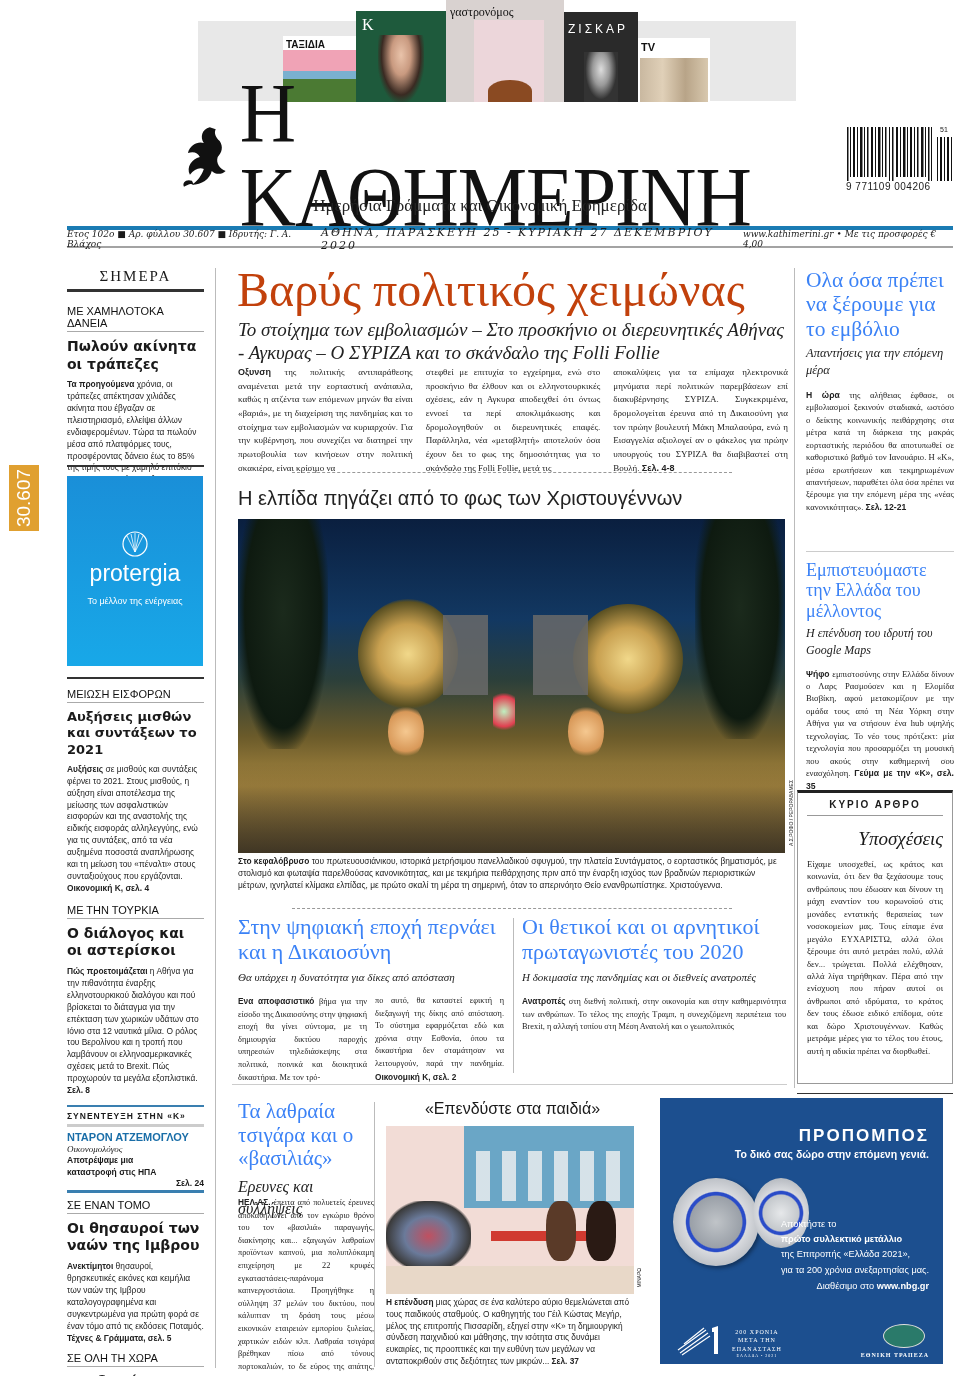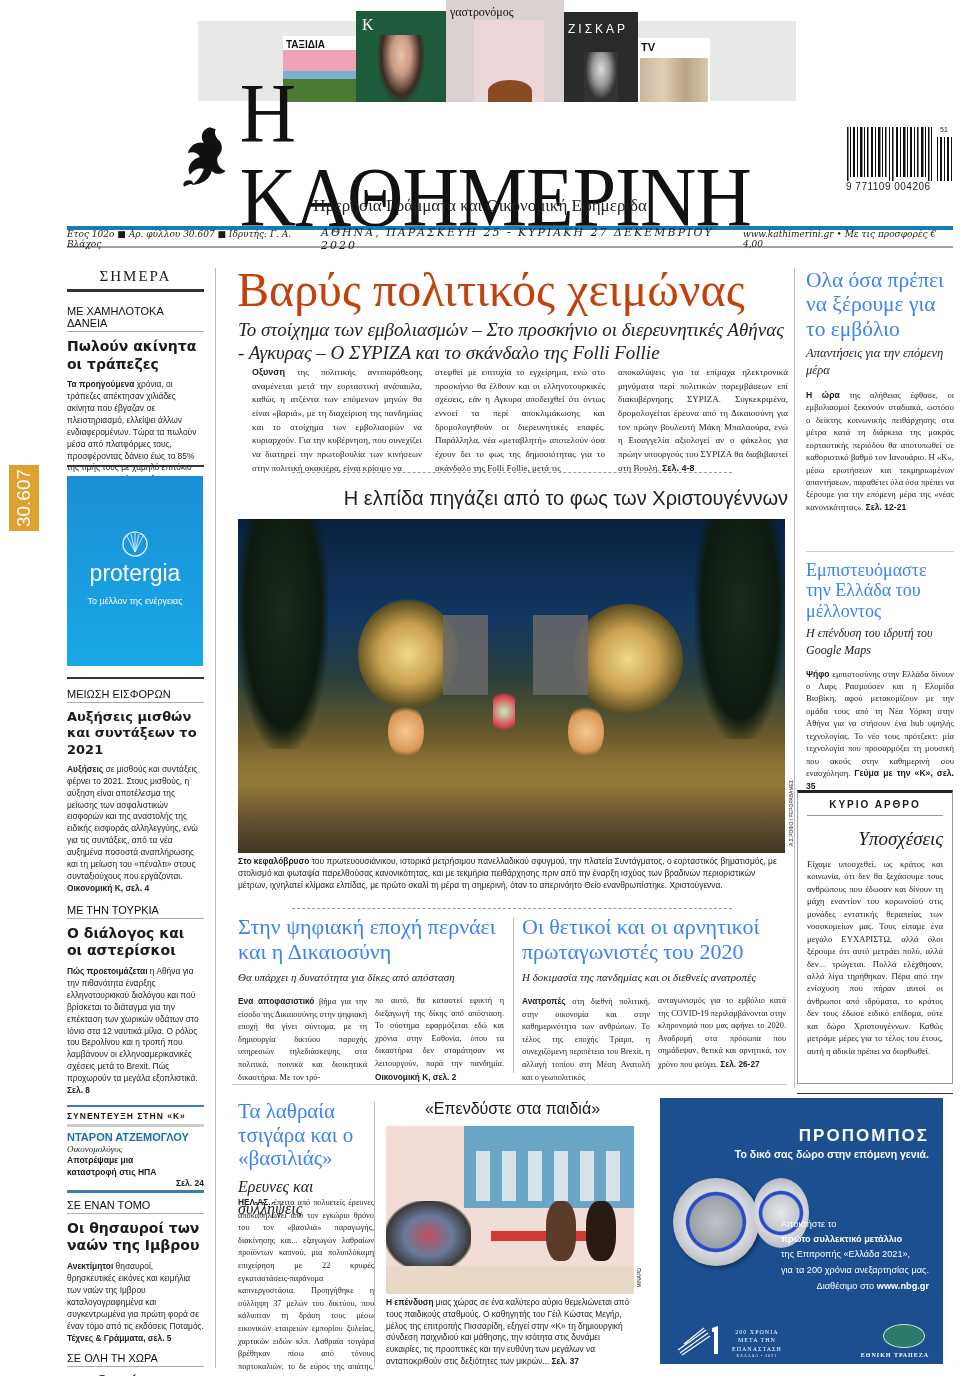--- a/index.html
+++ b/index.html
@@ -188,27 +188,27 @@
     <div class="lhead">Αναδασώνονται 500.000 στρέμματα</div>
 
   </div>
 </div>
 
 <div class="abs vrule" style="left:215px;top:268px;height:1100px;"></div>
 
 <div class="abs big-headline" style="left:237px;top:266px;width:550px;">Βαρύς πολιτικός χειμώνας</div>
 <div class="abs deck" style="left:238px;top:318px;width:552px;">Το στοίχημα των εμβολιασμών – Στο προσκήνιο οι διερευνητικές Αθήνας - Αγκυρας – Ο ΣΥΡΙΖΑ και το σκάνδαλο της Folli Follie</div>
 <div class="abs" style="left:238px;top:366px;width:550px;display:flex;gap:13px;">
-  <div class="bodycol" style="flex:1;margin-left:14px;"><b>Οξυνση</b><span> της πολιτικής αντιπαράθεσης αναμένεται μετά την εορταστική ανάπαυλα, καθώς η ατζέντα των επόμενων μηνών θα είναι «βαριά», με τη διαχείριση της πανδημίας και το στοίχημα των εμβολιασμών να κυριαρχούν. Για την κυβέρνηση, που συνεχίζει να διατηρεί την πρωτοβουλία των κινήσεων στην πολιτική σκακιέρα, είναι κρίσιμο να</span></div>
+  <div class="bodycol" style="flex:1;"><b>Οξυνση</b><span> της πολιτικής αντιπαράθεσης αναμένεται μετά την εορταστική ανάπαυλα, καθώς η ατζέντα των επόμενων μηνών θα είναι «βαριά», με τη διαχείριση της πανδημίας και το στοίχημα των εμβολιασμών να κυριαρχούν. Για την κυβέρνηση, που συνεχίζει να διατηρεί την πρωτοβουλία των κινήσεων στην πολιτική σκακιέρα, είναι κρίσιμο να</span></div>
   <div class="bodycol" style="flex:1;"><span>στεφθεί με επιτυχία το εγχείρημα, ενώ στο προσκήνιο θα έλθουν και οι ελληνοτουρκικές σχέσεις, εάν η Αγκυρα αποδειχθεί ότι όντως εννοεί τα περί αποκλιμάκωσης και δρομολογηθούν οι διερευνητικές επαφές. Παράλληλα, νέα «μεταβλητή» αποτελούν όσα έχουν δει το φως της δημοσιότητας για το σκάνδαλο της Folli Follie, μετά τις</span></div>
   <div class="bodycol" style="flex:1;"><span>αποκαλύψεις για τα επίμαχα ηλεκτρονικά μηνύματα περί πολιτικών παρεμβάσεων επί διακυβέρνησης ΣΥΡΙΖΑ. Συγκεκριμένα, δρομολογείται έρευνα από τη Δικαιοσύνη για τον πρώην βουλευτή Μάκη Μπαλαούρα, ενώ η Εισαγγελία αξιολογεί αν ο φάκελος για πρώην υπουργούς του ΣΥΡΙΖΑ θα διαβιβαστεί στη Βουλή. </span><b>Σελ. 4-8</b></div>
 </div>
 <div class="abs dashed" style="left:292px;top:472px;width:440px;"></div>
 
-<div class="abs" style="left:238px;top:487px;width:550px;text-align:right;font-family:'Liberation Sans',sans-serif;font-size:20px;color:#222;">Η ελπίδα πηγάζει από το φως των Χριστουγέννων</div>
+<div class="abs" style="left:238px;top:487px;width:550px;text-align:left;font-family:'Liberation Sans',sans-serif;font-size:20px;color:#222;">Η ελπίδα πηγάζει από το φως των Χριστουγέννων</div>
 <div class="abs" style="left:238px;top:519px;width:547px;height:334px;overflow:hidden;background:linear-gradient(180deg,#0a1f3f 0%,#123862 30%,#2b3f3a 48%,#6a5a2a 65%,#a88840 80%,#6a5a38 100%);">
   <div style="position:absolute;left:0;top:0;width:90px;height:230px;background:radial-gradient(ellipse at 50% 40%,#1b2a1c 0,#0e1a10 60%,transparent 75%);"></div>
   <div style="position:absolute;right:0;top:0;width:90px;height:220px;background:radial-gradient(ellipse at 50% 40%,#1b2a1c 0,#0e1a10 60%,transparent 75%);"></div>
   <div style="position:absolute;left:120px;top:80px;width:100px;height:110px;border-radius:50%;background:radial-gradient(circle,#f1d88a 0,#c8a050 40%,#5a5022 70%,transparent 75%);"></div>
   <div style="position:absolute;left:335px;top:85px;width:110px;height:110px;border-radius:50%;background:radial-gradient(circle,#f1d88a 0,#c8a050 40%,#5a5022 70%,transparent 75%);"></div>
   <div style="position:absolute;left:205px;top:96px;width:45px;height:80px;background:#6a6a6a;opacity:.85;"></div>
   <div style="position:absolute;left:295px;top:96px;width:55px;height:80px;background:#6a6a6a;opacity:.85;"></div>
   <div style="position:absolute;left:150px;top:185px;width:36px;height:55px;border-radius:50%;background:radial-gradient(circle,#f5c890 0,#d89858 60%,transparent 75%);"></div>
   <div style="position:absolute;left:330px;top:185px;width:36px;height:55px;border-radius:50%;background:radial-gradient(circle,#f5c890 0,#d89858 60%,transparent 75%);"></div>
   <div style="position:absolute;left:255px;top:170px;width:22px;height:45px;background:radial-gradient(circle,#c0f0c0 0,#e04050 60%,transparent 75%);"></div>
@@ -225,21 +225,20 @@
 <div class="abs" style="left:238px;top:995px;width:266px;display:flex;gap:8px;">
   <div class="bodycol" style="flex:1;font-size:8.3px;"><b>Ενα αποφασιστικό</b><span> βήμα για την είσοδο της Δικαιοσύνης στην ψηφιακή εποχή θα γίνει σύντομα, με τη δημιουργία δικτύου παροχής υπηρεσιών τηλεδιάσκεψης στα πολιτικά, ποινικά και διοικητικά δικαστήρια. Με τον τρό-</span></div>
   <div class="bodycol" style="flex:1;font-size:8.3px;"><span>πο αυτό, θα καταστεί εφικτή η διεξαγωγή της δίκης από απόσταση. Το σύστημα εφαρμόζεται εδώ και χρόνια στην Εσθονία, όπου τα δικαστήρια δεν σταμάτησαν να λειτουργούν, παρά την πανδημία. </span><b>Οικονομική Κ, σελ. 2</b></div>
 </div>
 <div class="abs vrule" style="left:513px;top:918px;height:155px;"></div>
 
 <div class="abs rhead" style="left:522px;top:915px;width:268px;font-size:22px;">Οι θετικοί και οι αρνητικοί πρωταγωνιστές του 2020</div>
 <div class="abs rdeck" style="left:522px;top:966px;width:268px;font-size:11px;">Η δοκιμασία της πανδημίας και οι διεθνείς ανατροπές</div>
 <div class="abs" style="left:522px;top:995px;width:264px;display:flex;gap:8px;">
   <div class="bodycol" style="flex:1;font-size:8.3px;"><b>Ανατροπές</b><span> στη διεθνή πολιτική, στην οικονομία και στην καθημερινότητα των ανθρώπων. Το τέλος της εποχής Τραμπ, η συνεχιζόμενη περιπέτεια του Brexit, η αλλαγή τοπίου στη Μέση Ανατολή και ο γεωπολιτικός</span></div>
-  <div class="bodycol" style="flex:1;font-size:8.3px;"><span>ανταγωνισμός για το εμβόλιο κατά της COVID-19 περιλαμβάνονται στην κληρονομιά που μας αφήνει το 2020. Αναδρομή στα πρόσωπα που σημάδεψαν, θετικά και αρνητικά, τον χρόνο που φεύγει. </span><b>Σελ. 26-27</b></div>
 </div>
 
 <div class="abs" style="left:232px;top:1084px;width:555px;height:1px;background:#ccc;"></div>
 
 <div class="abs rhead" style="left:238px;top:1100px;width:140px;font-size:21px;line-height:1.12;">Τα λαθραία τσιγάρα και ο «βασιλιάς»</div>
 <div class="abs rdeck" style="left:238px;top:1172px;width:140px;font-size:16px;">Ερευνες και συλλήψεις</div>
 <div class="abs bodycol" style="left:238px;top:1196px;width:136px;font-size:8.3px;">
   <b>ΗΕΛ.ΑΣ.</b><span> έπειτα από πολυετείς έρευνες αποκαθηλώνει από τον εγκώριο θρόνο του τον «βασιλιά» παραγωγής, διακίνησης και... εξαγωγών λαθραίων προϊόντων καπνού, μια πολυπλόκαμη επιχείρηση με 22 κρυφές εγκαταστάσεις-παράνομα καπνεργοστάσια. Προηγήθηκε η σύλληψη 37 μελών του δικτύου, που κάλυπταν τη δράση τους μέσω εικονικών εταιρειών εμπορίου ξυλείας, χαρτικών ειδών κλπ. Λαθραία τσιγάρα βρέθηκαν πίσω από τόνους πορτοκαλιών, το δε εύρος της απάτης, κατά δήλωση αρμοδίων, «ανυπολόγιστο». </span>
 </div>
 <div class="abs vrule" style="left:374px;top:1102px;height:265px;"></div>

